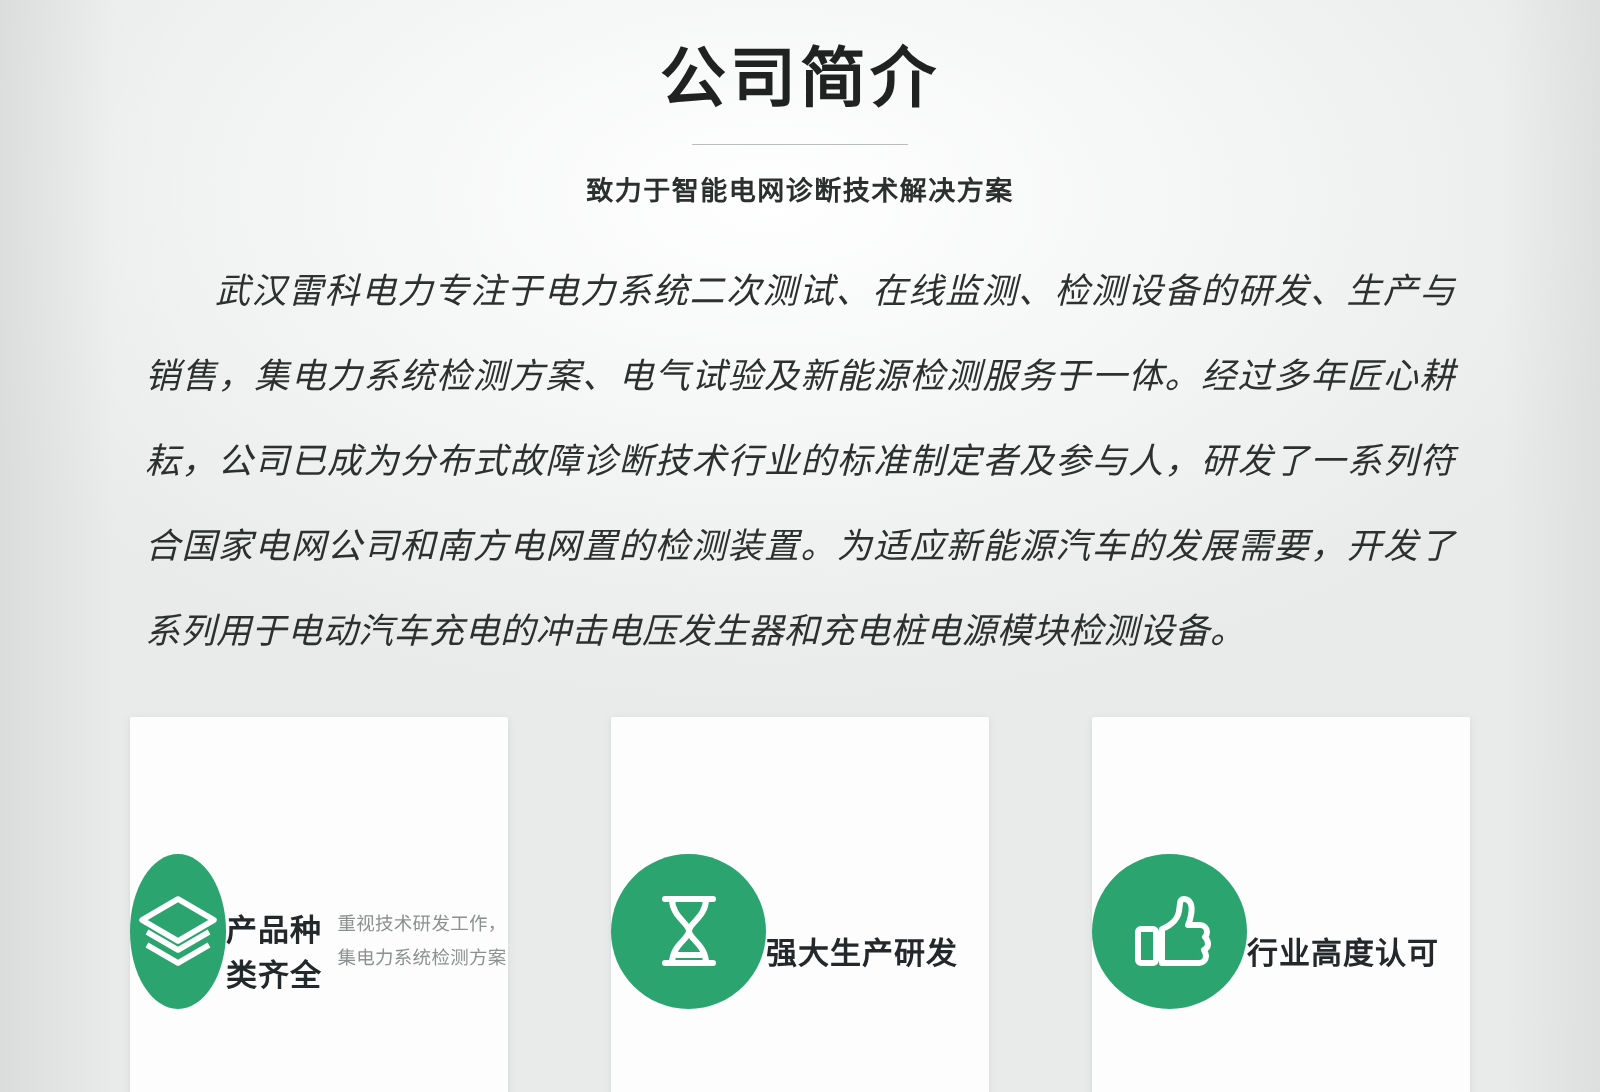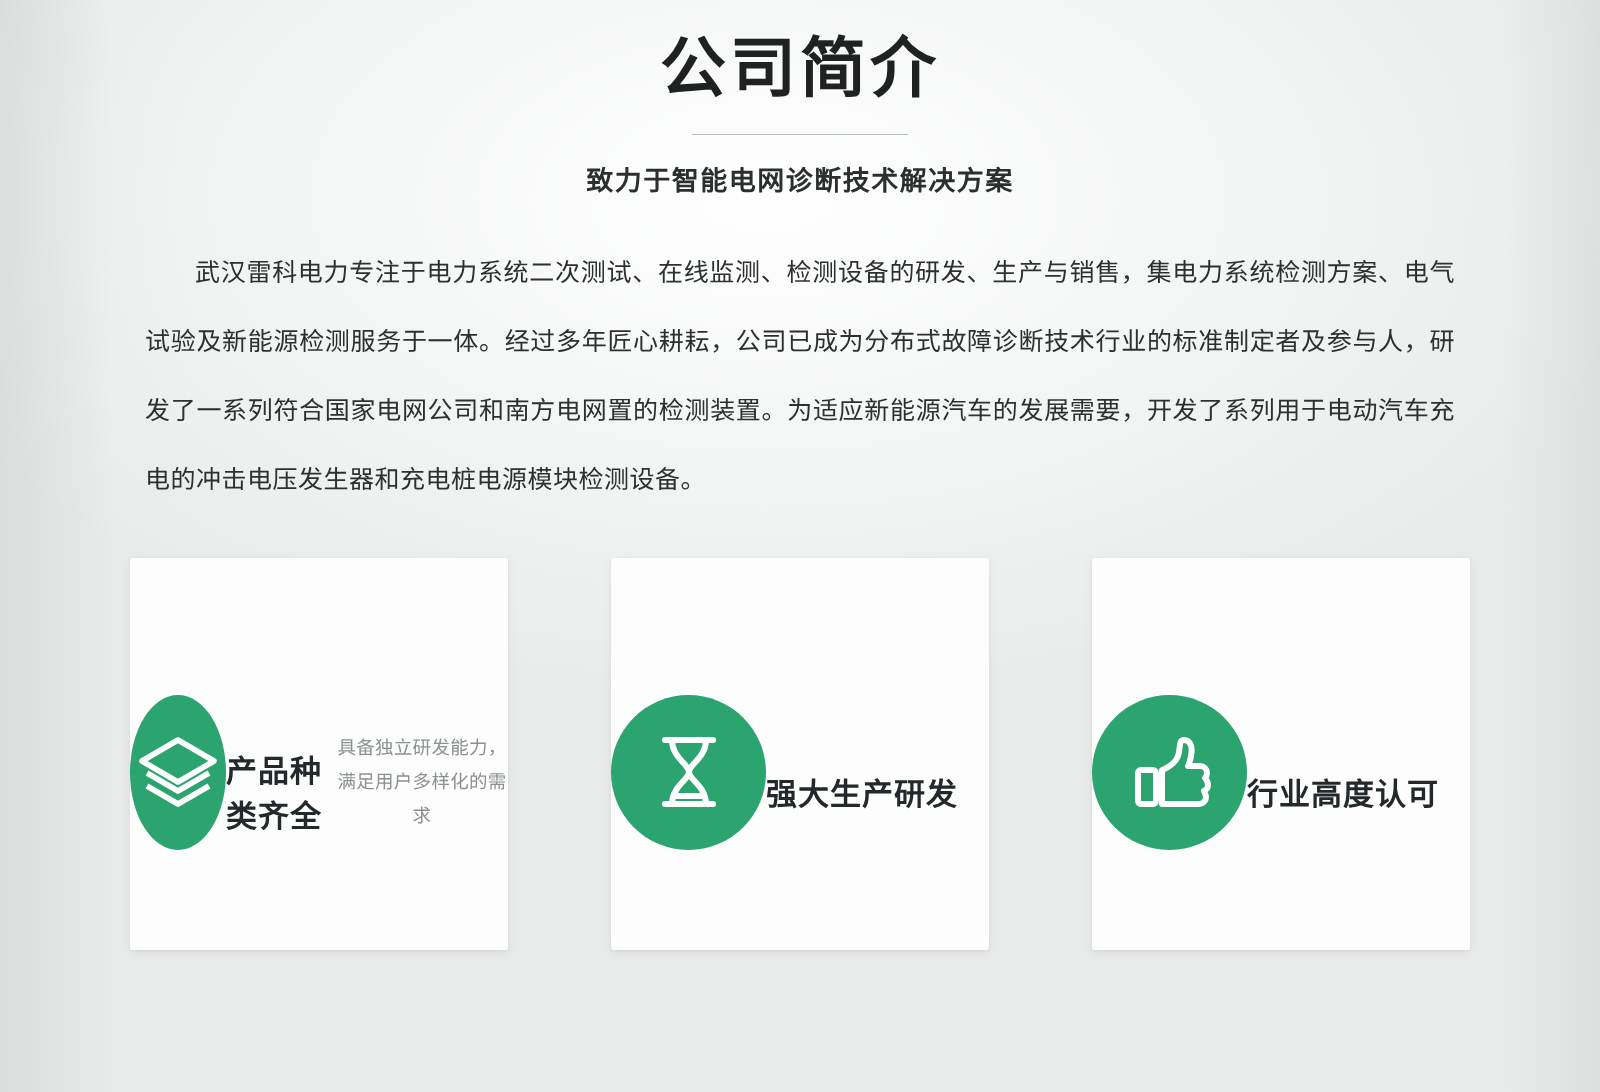--- a/index.html
+++ b/index.html
@@ -35,21 +35,21 @@
     content: "";
     position: absolute;
     right: 0; top: 0;
     width: 160px; height: 100%;
     background: linear-gradient(270deg, rgba(205,209,208,0.45) 0%, rgba(232,235,234,0.12) 60%, rgba(255,255,255,0) 100%);
     pointer-events: none;
   }
 
   .header {
     position: relative;
-    padding-top: 32px;
+    padding-top: 42px;
     text-align: center;
     z-index: 2;
   }
   .main-title {
     font-size: 66px;
     line-height: 1.12;
     font-weight: bold;
     color: #1f2220;
     letter-spacing: 4px;
     margin: 0;
@@ -66,26 +66,27 @@
     color: #2b302e;
     letter-spacing: 1.5px;
     margin: 12px;
   }
 
   .body-text {
     position: relative;
     z-index: 2;
     margin: 40px auto 0;
     width: 1310px;
-    font-size: 25px;
-    line-height: 69px;
+    font-size: 35px;
+    line-height: 85px;
     color: #2c302f;
     text-align: justify;
     text-indent: 2em;
     letter-spacing: 0.5px;
+    font-style: italic;
   }
 
   .cards {
     position: relative;
     z-index: 2;
     display: flex;
     justify-content: center;
     gap: 103px;
     margin-top: 44px;
   }
@@ -146,21 +147,21 @@
       <div class="circle">
         <svg width="96" height="96" viewBox="0 0 96 96" aria-hidden="true">
           <g fill="none" stroke="#ffffff" stroke-width="5.5" stroke-linejoin="round">
             <path d="M48 16 L84 37 L48 58 L12 37 Z"></path>
             <path d="M17 49 L48 67 L79 49"></path>
             <path d="M17 62 L48 80 L79 62"></path>
           </g>
         </svg>
       </div>
       <div class="card-title">产品种类齐全</div>
-      <div class="card-desc">具备独立研发能力，满足用户多样化的需求</div>
+      <div class="card-desc">重视技术研发工作，集电力系统检测方案</div>
     </div>
 
     <div class="card">
       <div class="circle">
         <svg width="96" height="96" viewBox="0 0 96 96" aria-hidden="true">
           <g fill="none" stroke="#ffffff" stroke-width="6" stroke-linecap="round" stroke-linejoin="round">
             <line x1="24" y1="16" x2="72" y2="16"></line>
             <line x1="24" y1="80" x2="72" y2="80"></line>
             <path d="M31 16 C31 34 48 40 48 48 C48 56 31 62 31 80"></path>
             <path d="M65 16 C65 34 48 40 48 48 C48 56 65 62 65 80"></path>

